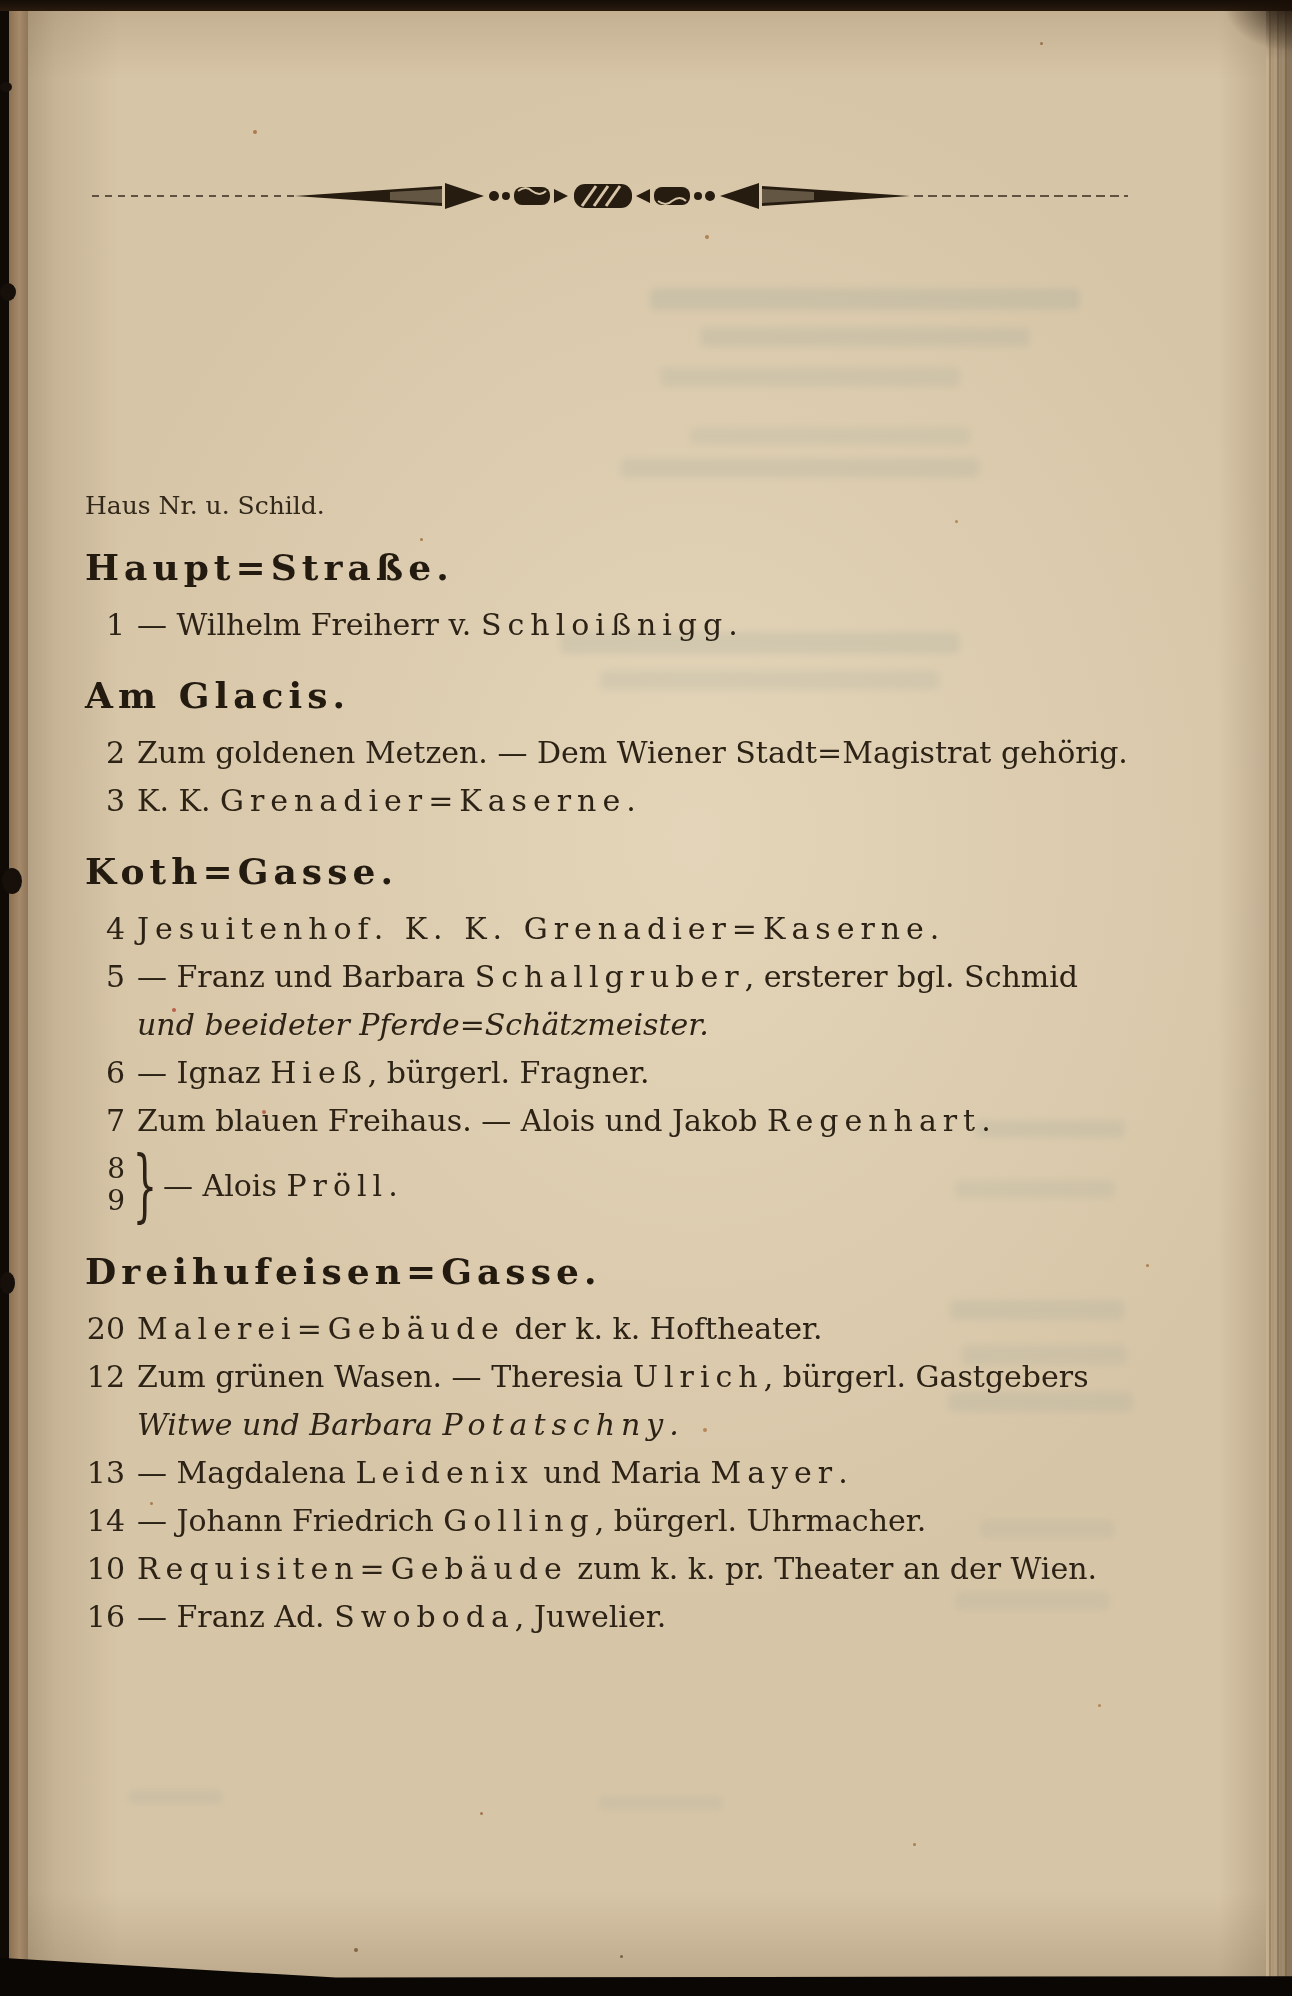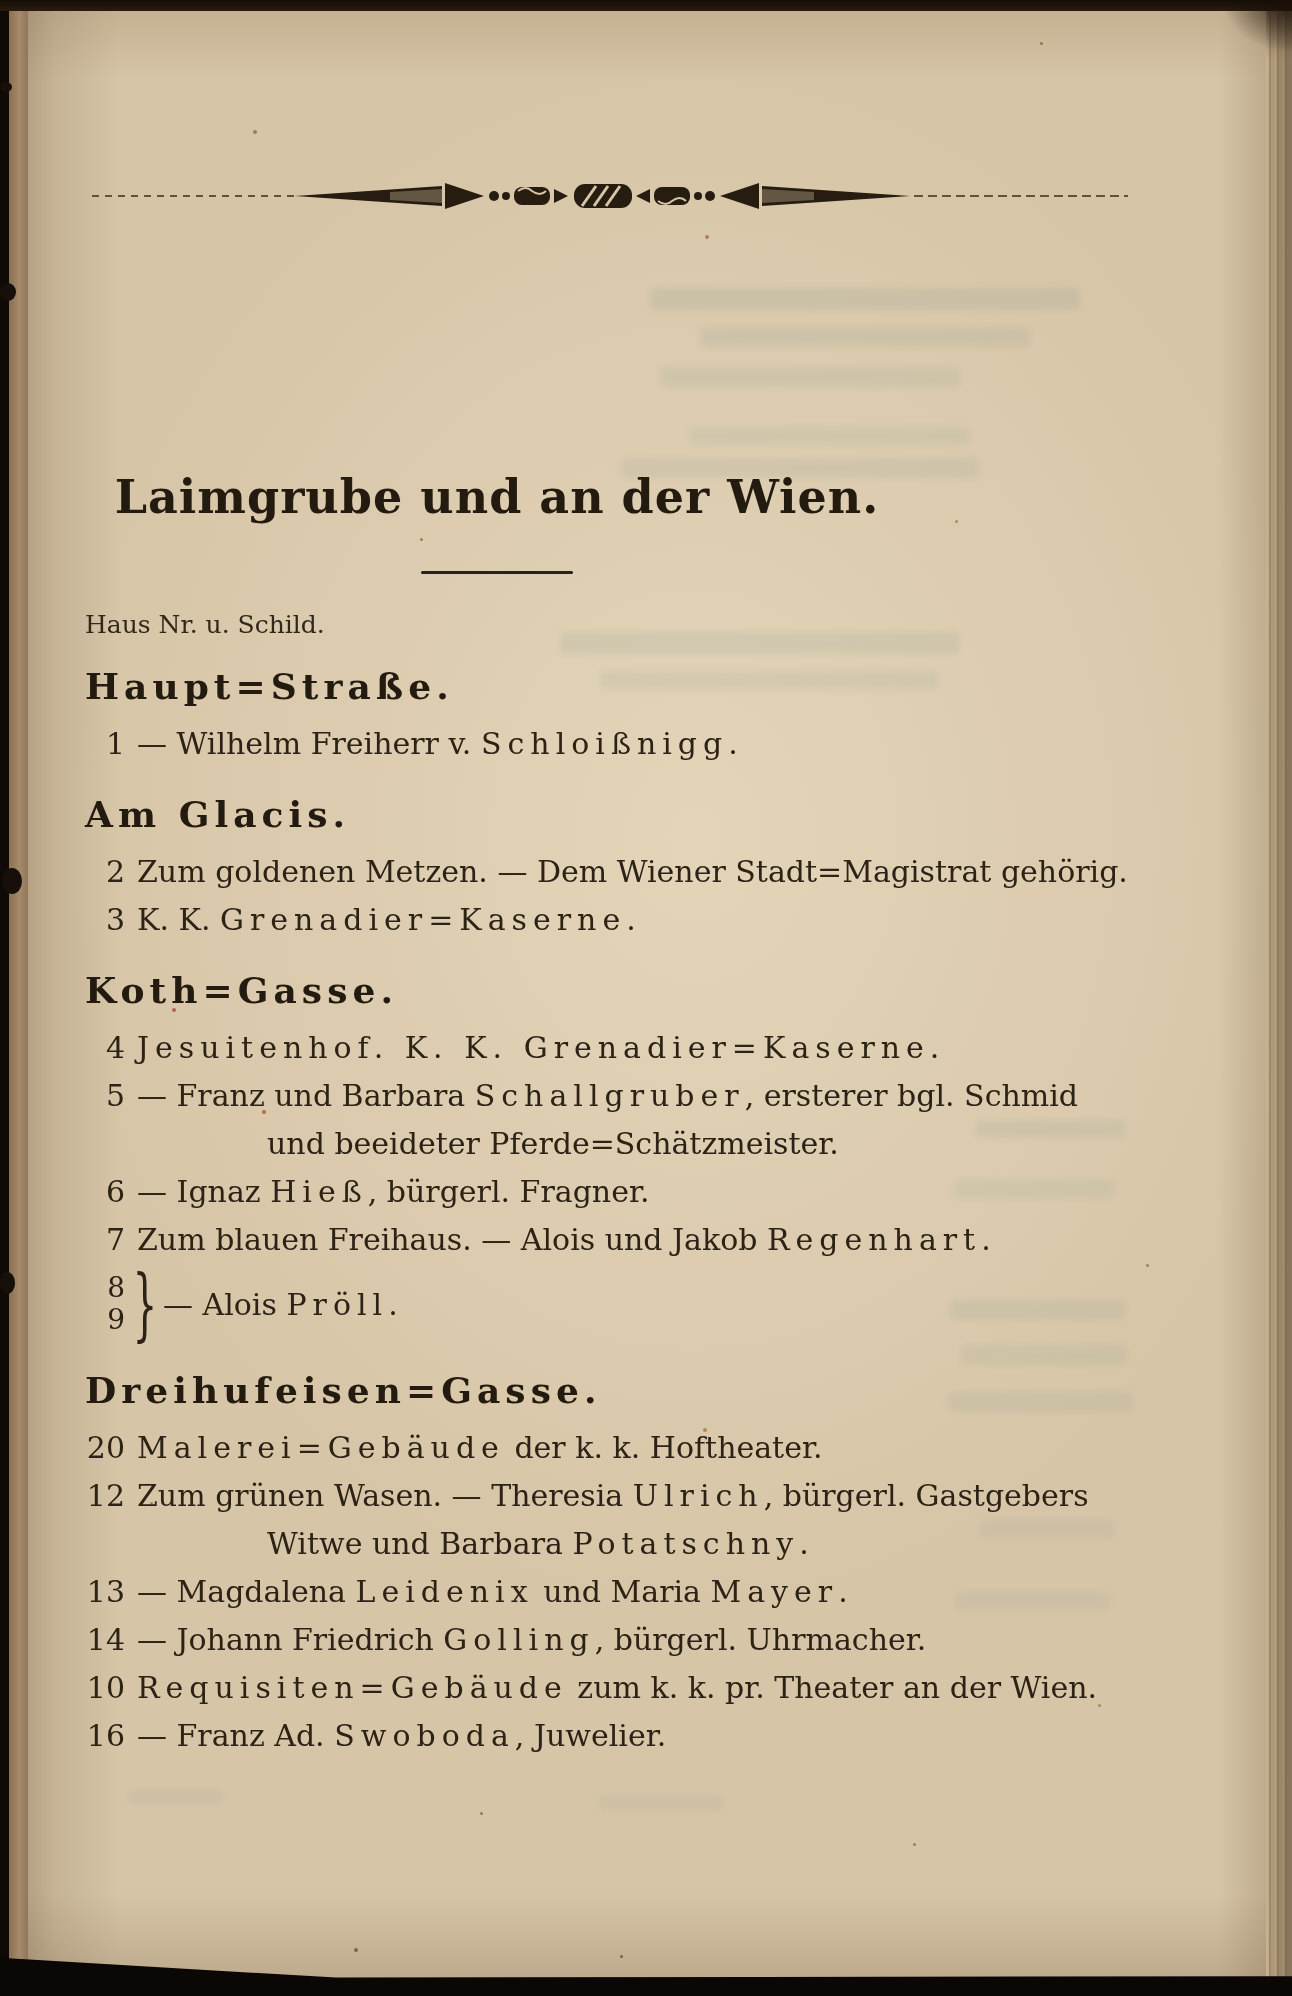--- a/index.html
+++ b/index.html
@@ -42,21 +42,21 @@
   .page-title{font-size:46px;font-weight:700;text-align:center;line-height:56px;
       padding-top:14px;letter-spacing:1px;color:#241b10;}
   .title-rule{width:152px;height:3px;background:#2a2117;margin:46px auto 0 auto;border-radius:2px;}
   .col-header{font-size:25px;margin-top:36px;line-height:30px;color:#32281a;}
 
   .section-heading{width:824px;text-align:left;font-size:36px;font-weight:700;
       letter-spacing:.14em;line-height:48px;margin-top:22px;margin-bottom:10px;color:#241b10;}
   .entry{display:flex;font-size:30px;line-height:48px;}
   .entry .num{flex:none;width:40px;text-align:right;padding-right:12px;}
   .entry .etext{flex:1;}
-  .cont-line{margin-left:130px;}
+  .cont-line{font-style:italic;}
   .sp{letter-spacing:.2em;}
 
   
   .entry-stack{display:flex;align-items:center;height:80px;font-size:30px;}
   .stack-nums{display:flex;flex-direction:column;justify-content:center;width:40px;
       text-align:right;padding-right:2px;font-size:28px;line-height:32px;}
   .stack-brace{font-size:78px;font-weight:400;transform:scaleX(.5);width:22px;
       line-height:78px;margin-right:14px;color:#2c2316;}
 
   
@@ -123,24 +123,20 @@
       <path d="M568,25 q8,6 14,0 q8,-6 14,0" stroke="#d7c5a7" stroke-width="2" fill="none"></path>
       <circle cx="608" cy="20" r="4"></circle>
       <circle cx="620" cy="20" r="5"></circle>
       <polygon points="669,7 630,20 669,33"></polygon>
       <polygon points="672,10 820,20 672,30"></polygon>
       <polygon points="672,13 724,16 724,24 672,27" fill="#d7c5a7" opacity=".35"></polygon>
     </g>
   </svg>
 
   <div class="content">
-    <div class="head-wrap">
-      <div class="page-title">Laimgrube und an der Wien.</div>
-      <div class="title-rule"></div>
-    </div>
     <div class="col-header">Haus Nr. u. Schild.</div>
     <div id="sections-root">
         <div class="section-heading">Haupt=Straße.</div>
         <div class="entry">
           <div class="num">1</div>
           <div class="etext">
             <div><span class="">— Wilhelm Freiherr v. </span><span class="sp">Schloißnigg</span><span class="">.</span></div>
           </div>
         </div>
         <div class="section-heading">Am Glacis.</div>

